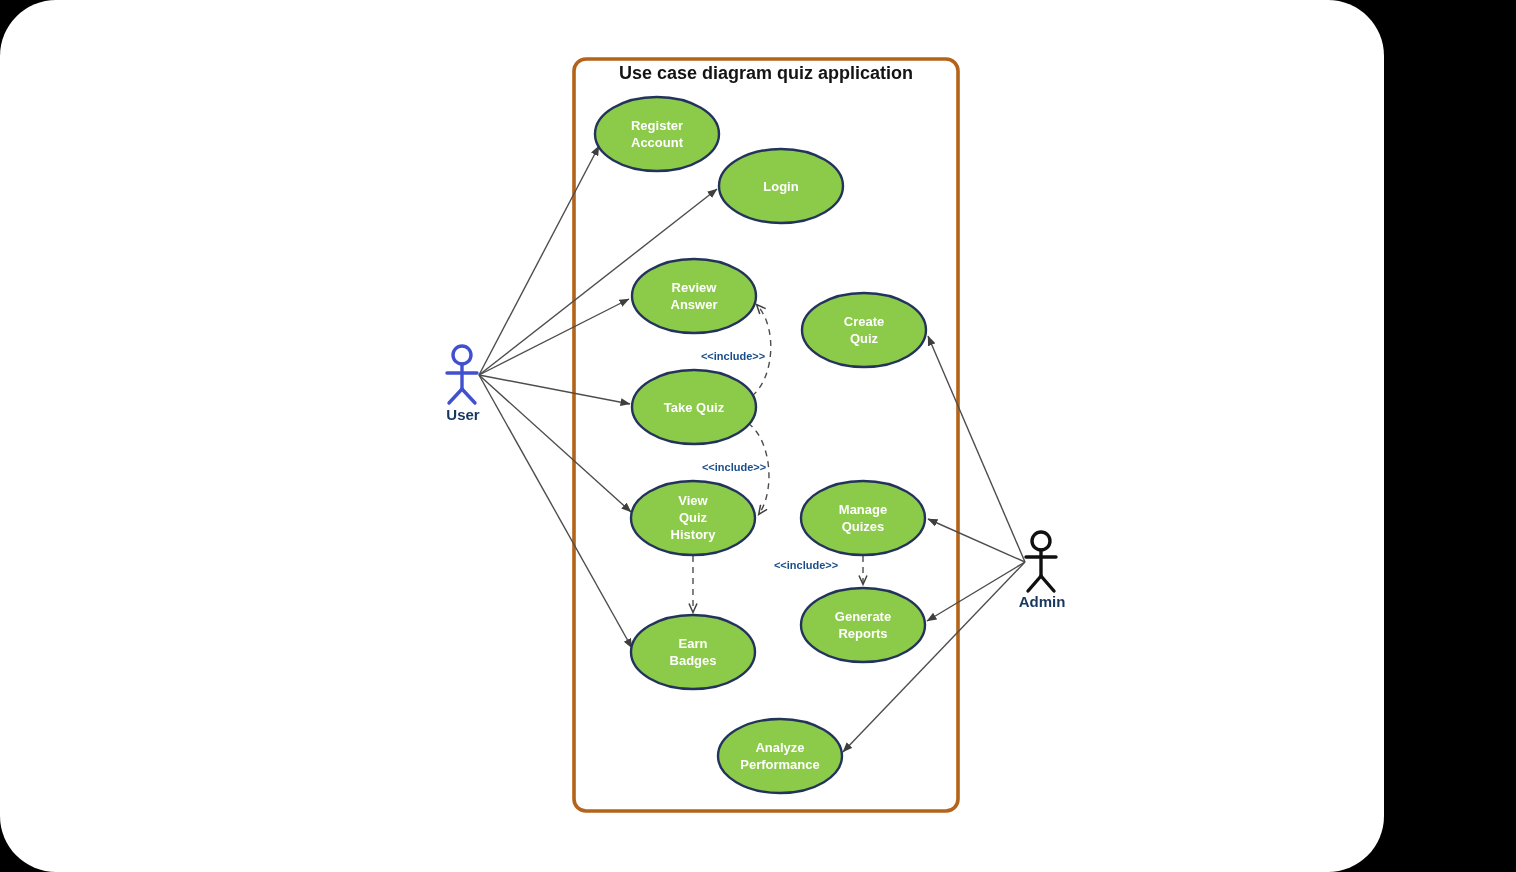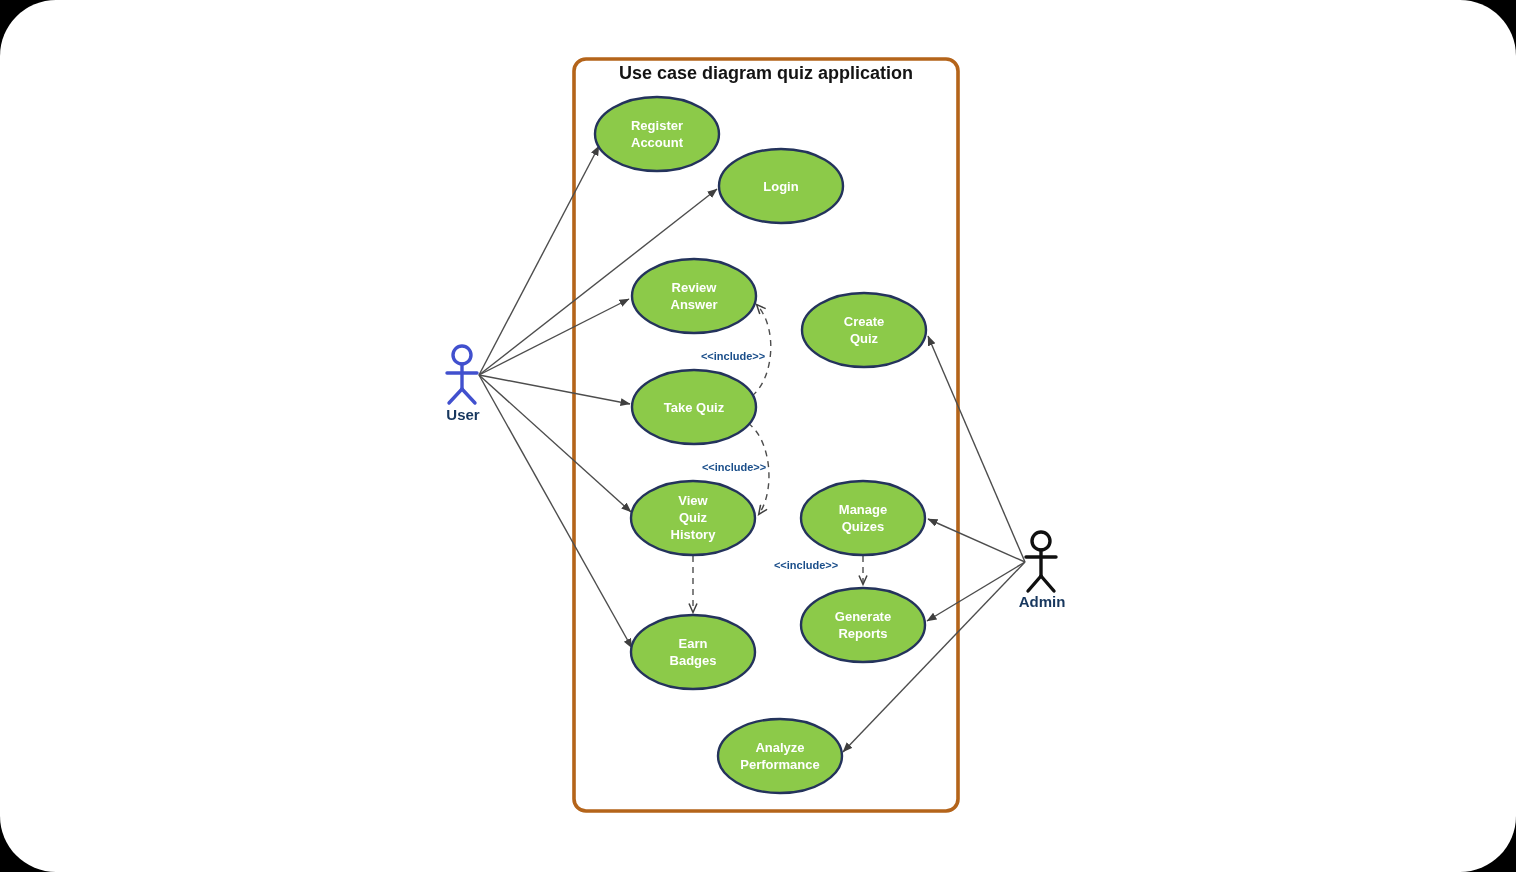--- a/index.html
+++ b/index.html
@@ -1,18 +1,18 @@
 <!DOCTYPE html>
 <html><head>
 <meta charset="utf-8">
 <style>
   html, body { margin: 0; padding: 0; background: #000; }
   .sheet {
     position: relative;
-    width: 1516px;
+    width: 1384px;
     height: 872px;
     background: #ffffff;
     border-radius: 56px;
     overflow: hidden;
   }
   svg { position: absolute; inset: 0; }
 
   .boundary   { fill: none; stroke: #B4641A; stroke-width: 3.6; }
   .title-text { font: 700 18px "Liberation Sans", sans-serif; fill: #141414; text-anchor: middle; }
 

